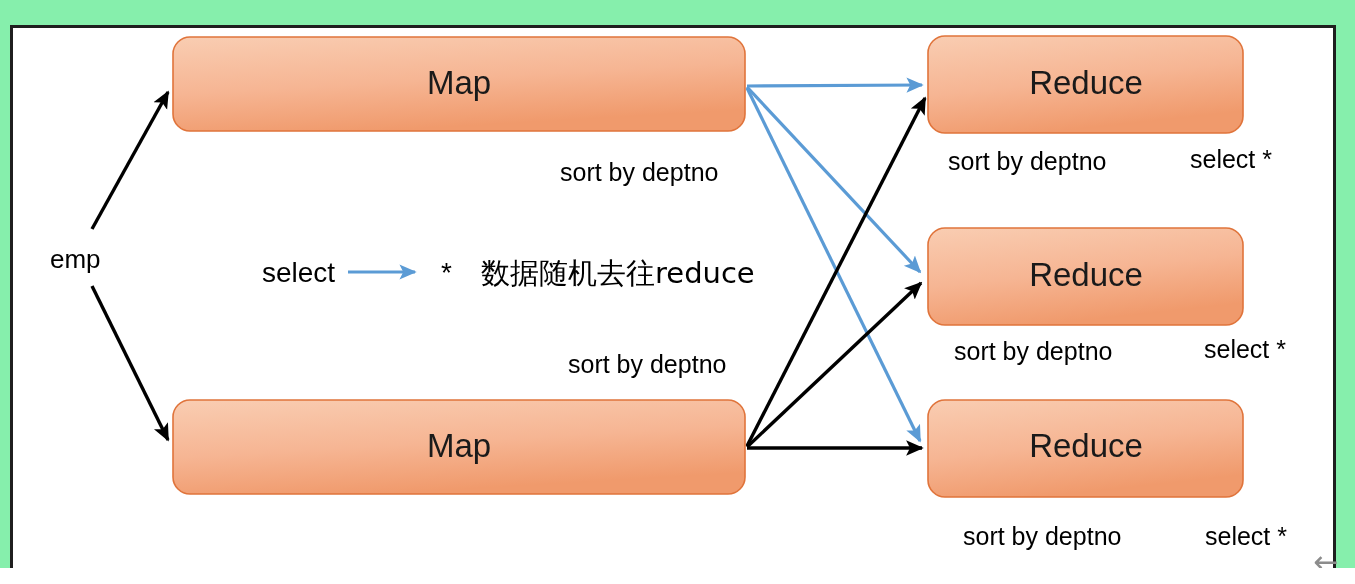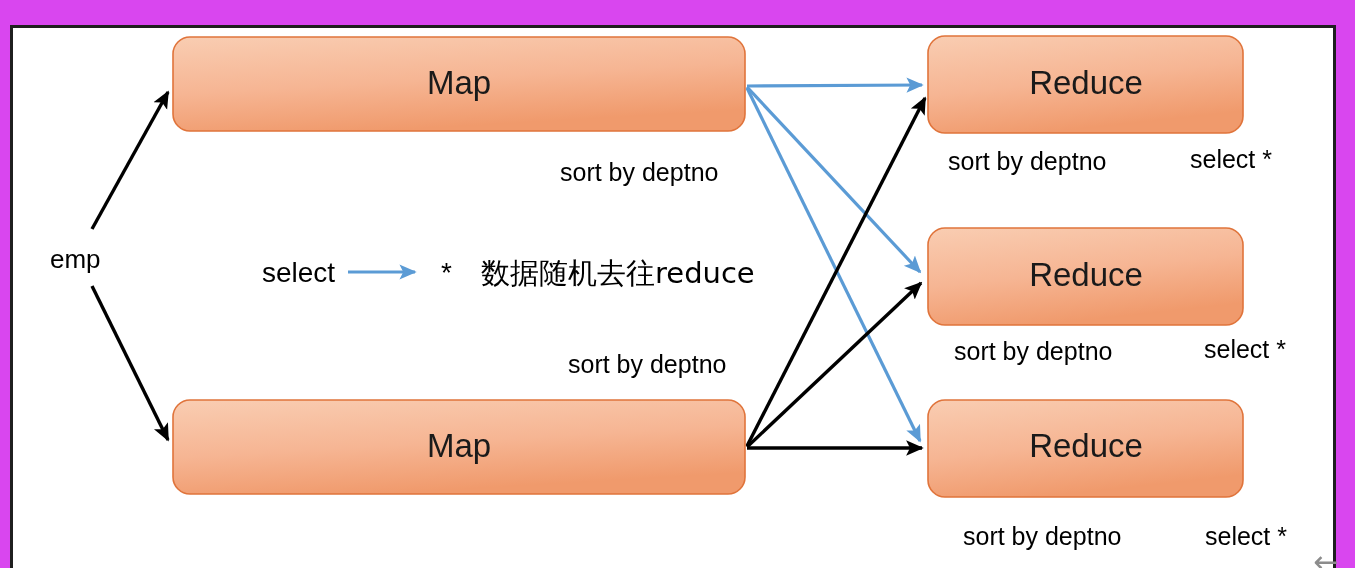--- a/index.html
+++ b/index.html
@@ -7,21 +7,21 @@
     padding: 0;
     background: #ffffff;
   }
   body {
     font-family: "Liberation Sans", sans-serif;
   }
   #canvas {
     position: relative;
     width: 1355px;
     height: 568px;
-    background: #d946ef;
+    background: #86efac;
     overflow: hidden;
   }
   #diagram-svg {
     position: absolute;
     left: 0;
     top: 0;
     width: 1355px;
     height: 584px;
   }
   .node-label {

